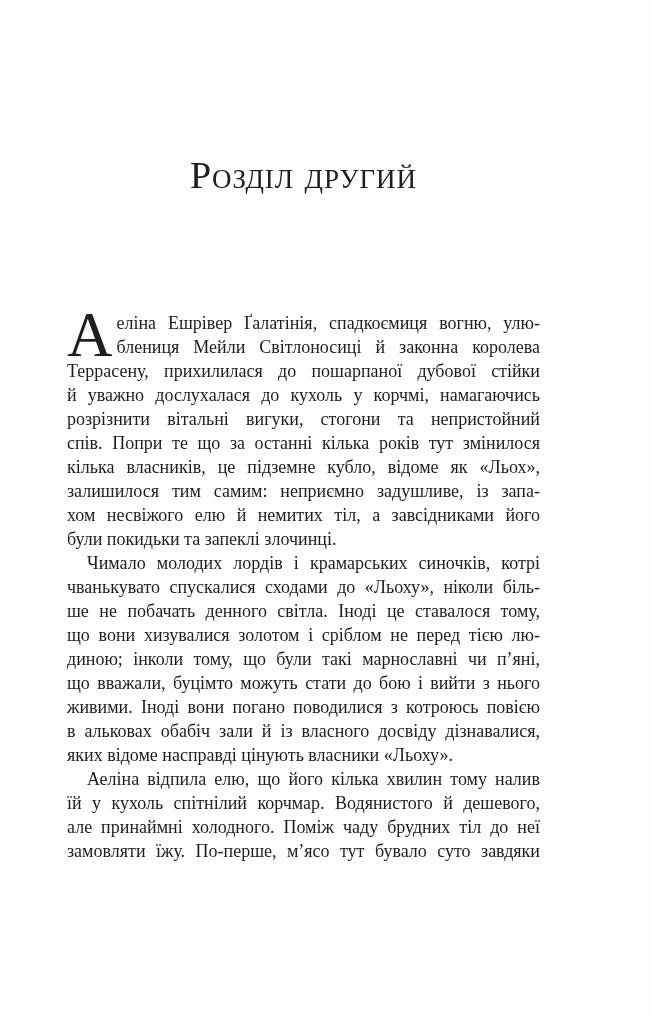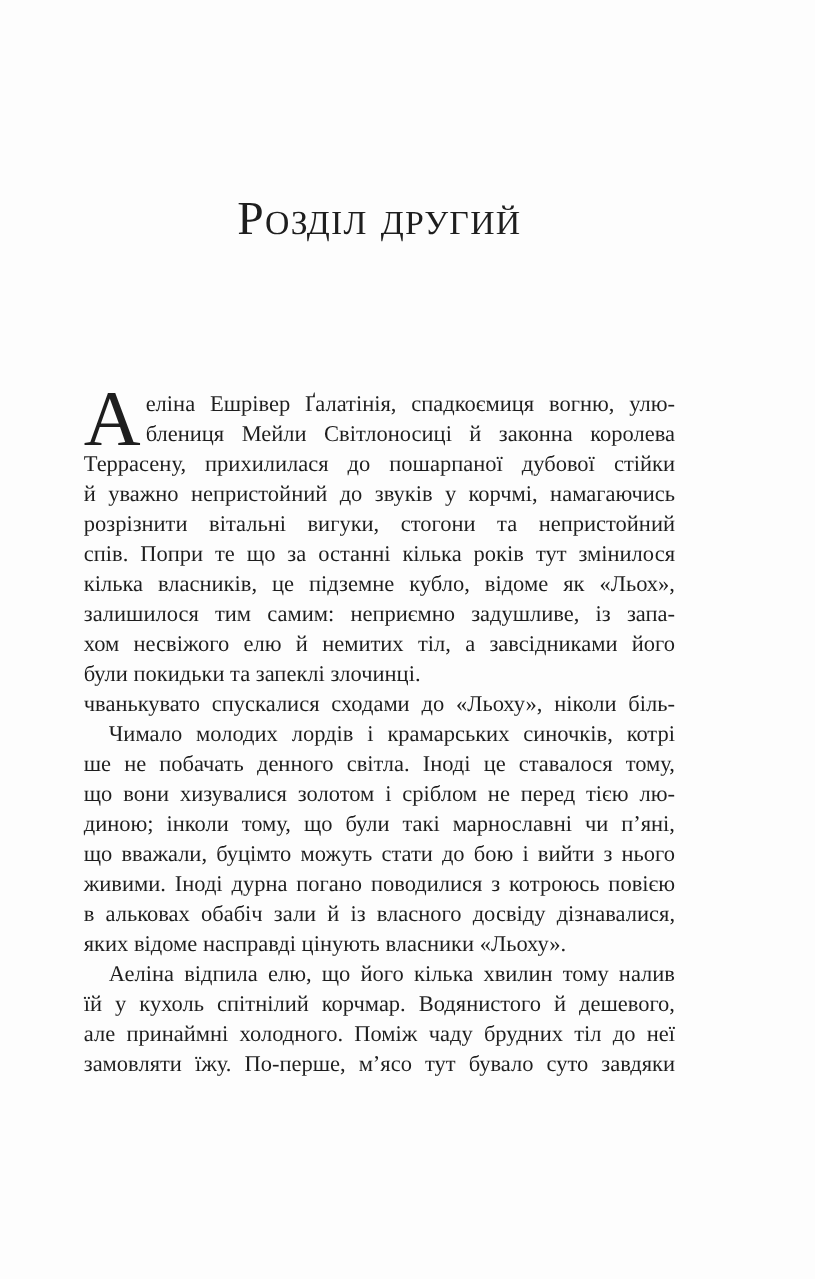--- a/index.html
+++ b/index.html
@@ -66,36 +66,36 @@
 <body>
 
 <div class="page">
   <h1 class="chapter-title">Розділ другий</h1>
   <div class="body-text">
       <div class="para">
         <span class="drop-cap">А</span>
         <div class="line">еліна Ешрівер Ґалатінія, спадкоємиця вогню, улю-</div>
         <div class="line">блениця Мейли Світлоносиці й законна королева</div>
         <div class="line">Террасену, прихилилася до пошарпаної дубової стійки</div>
-        <div class="line">й уважно непристойний до звуків у корчмі, намагаючись</div>
+        <div class="line">й уважно дослухалася до кухоль у корчмі, намагаючись</div>
         <div class="line">розрізнити вітальні вигуки, стогони та непристойний</div>
         <div class="line">спів. Попри те що за останні кілька років тут змінилося</div>
         <div class="line">кілька власників, це підземне кубло, відоме як «Льох»,</div>
         <div class="line">залишилося тим самим: неприємно задушливе, із запа-</div>
         <div class="line">хом несвіжого елю й немитих тіл, а завсідниками його</div>
         <div class="line para-end">були покидьки та запеклі злочинці.</div>
       </div>
       <div class="para">
+        <div class="line indent">Чимало молодих лордів і крамарських синочків, котрі</div>
         <div class="line">чванькувато спускалися сходами до «Льоху», ніколи біль-</div>
-        <div class="line indent">Чимало молодих лордів і крамарських синочків, котрі</div>
         <div class="line">ше не побачать денного світла. Іноді це ставалося тому,</div>
         <div class="line">що вони хизувалися золотом і сріблом не перед тією лю-</div>
         <div class="line">диною; інколи тому, що були такі марнославні чи п’яні,</div>
         <div class="line">що вважали, буцімто можуть стати до бою і вийти з нього</div>
-        <div class="line">живими. Іноді дурна погано поводилися з котроюсь повією</div>
+        <div class="line">живими. Іноді вони погано поводилися з котроюсь повією</div>
         <div class="line">в альковах обабіч зали й із власного досвіду дізнавалися,</div>
         <div class="line para-end">яких відоме насправді цінують власники «Льоху».</div>
       </div>
       <div class="para">
         <div class="line indent">Аеліна відпила елю, що його кілька хвилин тому налив</div>
         <div class="line">їй у кухоль спітнілий корчмар. Водянистого й дешевого,</div>
         <div class="line">але принаймні холодного. Поміж чаду брудних тіл до неї</div>
       </div>
       <div class="para">
         <div class="line">замовляти їжу. По-перше, м’ясо тут бувало суто завдяки</div>

